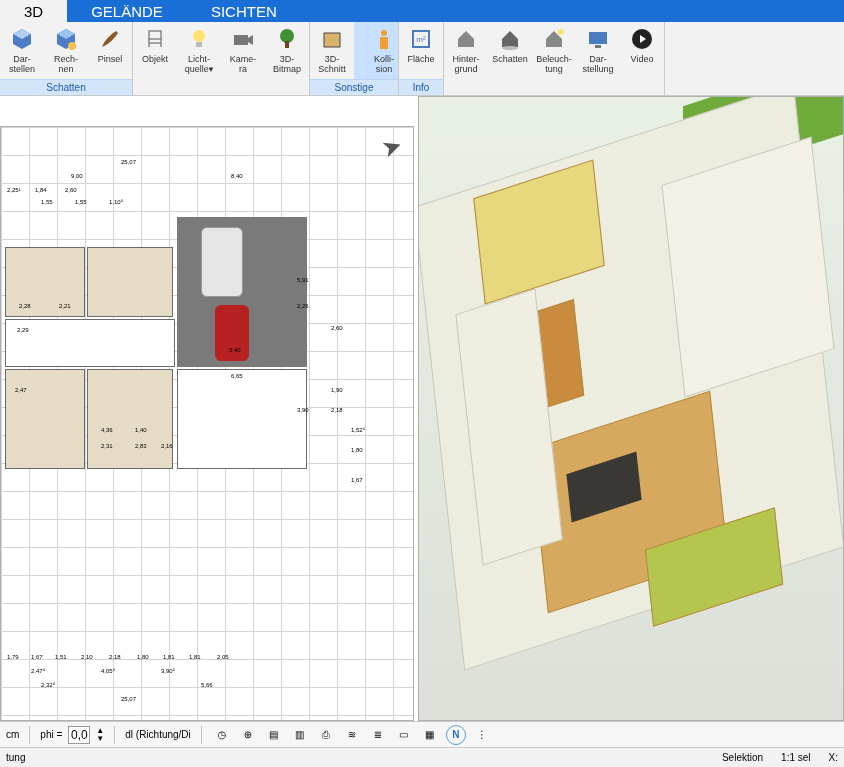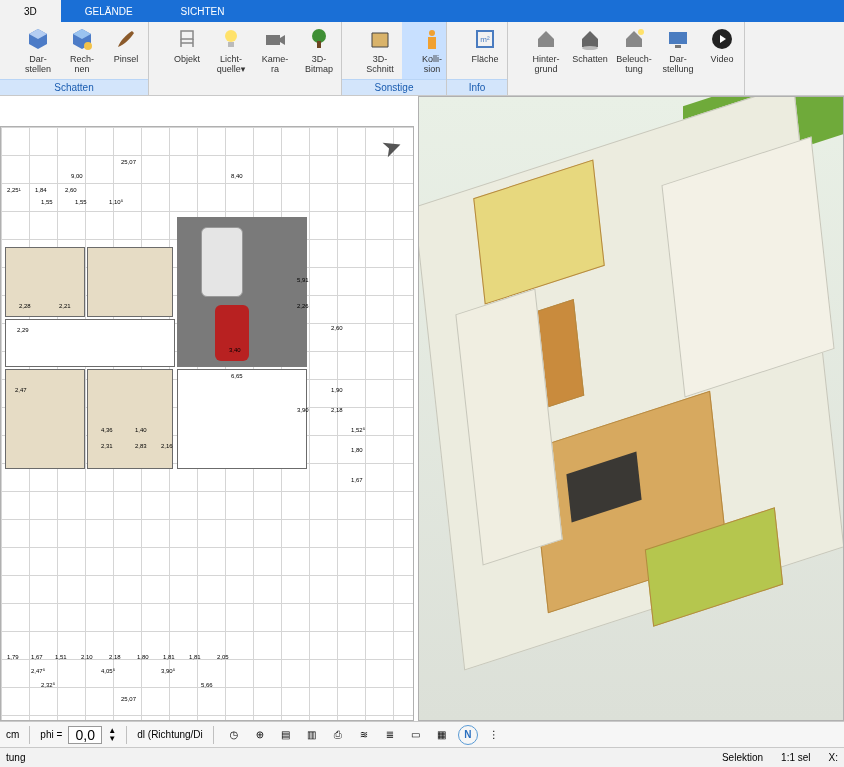--- a/index.html
+++ b/index.html
@@ -1,26 +1,26 @@
 <!DOCTYPE html>
 <html><head>
 <meta charset="utf-8">
 <style>
 * { margin: 0; padding: 0; box-sizing: border-box; font-family: "Segoe UI", Tahoma, sans-serif; }
 html, body { width: 844px; height: 767px; overflow: hidden; background: #fff; }
 
 
-.tab-strip { height: 22px; background: #1a6fd6; display: flex; align-items: stretch; color: #fff; font-size: 10px; }
+.tab-strip { height: 22px; background: #1a6fd6; display: flex; align-items: stretch; color: #fff; font-size: 15px; }
 .tab-strip .tab { padding: 0 24px; display: flex; align-items: center; cursor: pointer; }
 .tab-strip .tab.active { background: #f2f2f2; color: #000; }
 
 
 .ribbon { height: 74px; background: #f2f2f2; border-bottom: 1px solid #c9c9c9; display: flex; }
 .ribbon-group { display: flex; flex-direction: column; border-right: 1px solid #c9c9c9; }
-.ribbon-group .buttons { flex: 1; display: flex; margin-left: 16px; }
+.ribbon-group .buttons { flex: 1; display: flex; }
 .ribbon-group .glabel { height: 16px; line-height: 16px; text-align: center; font-size: 10px; background: #d3e5fb; color: #1a5cb0; border-top: 1px solid #b9d5f6; }
 .rbtn { width: 44px; display: flex; flex-direction: column; align-items: center; justify-content: flex-start; padding-top: 4px; cursor: pointer; }
 .rbtn.sel { background: #c8e0ff; padding-left: 16px; }
 .rbtn .icon { width: 26px; height: 26px; display: flex; align-items: center; justify-content: center; }
 .rbtn .icon svg { width: 24px; height: 24px; }
 .rbtn .lbl { font-size: 9px; line-height: 10px; text-align: center; color: #333; margin-top: 2px; }
 
 
 .workspace { position: absolute; top: 96px; left: 0; right: 0; bottom: 46px; display: flex; }
 .pane { position: relative; overflow: hidden; border: 1px solid #b0b0b0; background: #fff; }
@@ -44,21 +44,21 @@
 .wall3d { position: absolute; background: #ececdf; border: 1px solid #c7c7bb; transform: skewY(-18deg) skewX(6deg); }
 .floor3d { position: absolute; background: #d7a95f; border: 1px solid #b58840; transform: skewY(-18deg) skewX(6deg); }
 .grass { position: absolute; background: #6faa3a; transform: skewY(-18deg); }
 .bed { position: absolute; background: #b77a2a; transform: skewY(-18deg) skewX(6deg); }
 .dark { position: absolute; background: #3a3834; transform: skewY(-18deg) skewX(6deg); }
 
 
 .toolbar2 { position: absolute; left: 0; right: 0; bottom: 20px; height: 26px; background: #f6f6f6; border-top: 1px solid #c9c9c9; display: flex; align-items: center; font-size: 10px; gap: 6px; padding: 0 6px; }
 .toolbar2 .sep { width: 1px; height: 18px; background: #c0c0c0; margin: 0 4px; }
 .toolbar2 .smallbtn { width: 20px; height: 20px; border: 1px solid transparent; display: flex; align-items: center; justify-content: center; cursor: pointer; border-radius: 2px; }
-.toolbar2 input { width: 34px; height: 18px; font-size: 14px; text-align: center; border: 1px solid #999; }
+.toolbar2 input { width: 22px; height: 18px; font-size: 12px; text-align: center; border: 1px solid #999; }
 
 .statusbar { position: absolute; left: 0; right: 0; bottom: 0; height: 20px; background: #f2f2f2; border-top: 1px solid #c9c9c9; display: flex; align-items: center; font-size: 10px; padding: 0 6px; justify-content: space-between; }
 .statusbar .right { display: flex; gap: 18px; }
 </style>
 </head>
 <body>
 
 <div class="tab-strip">
   <div class="tab active">3D</div>
   <div class="tab">GELÄNDE</div>

